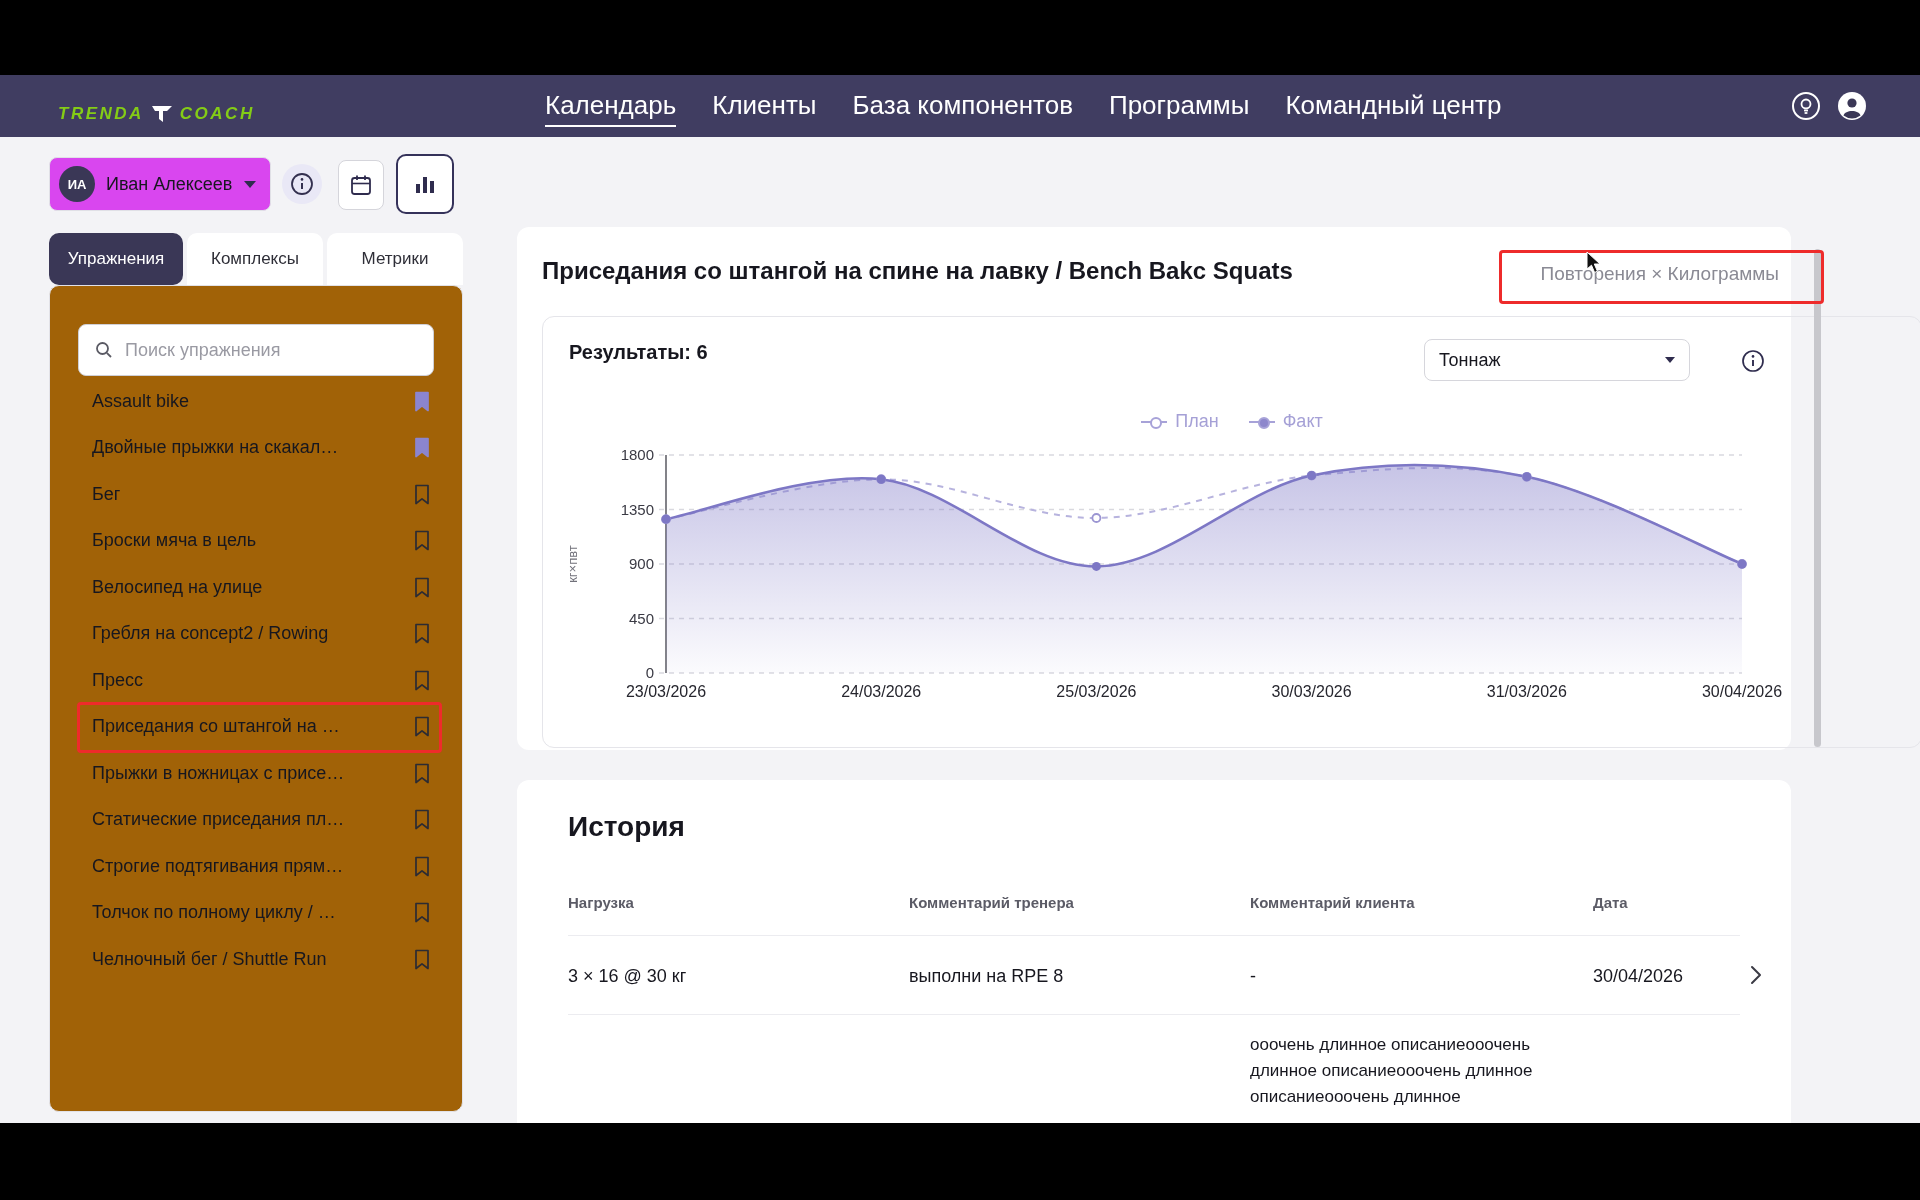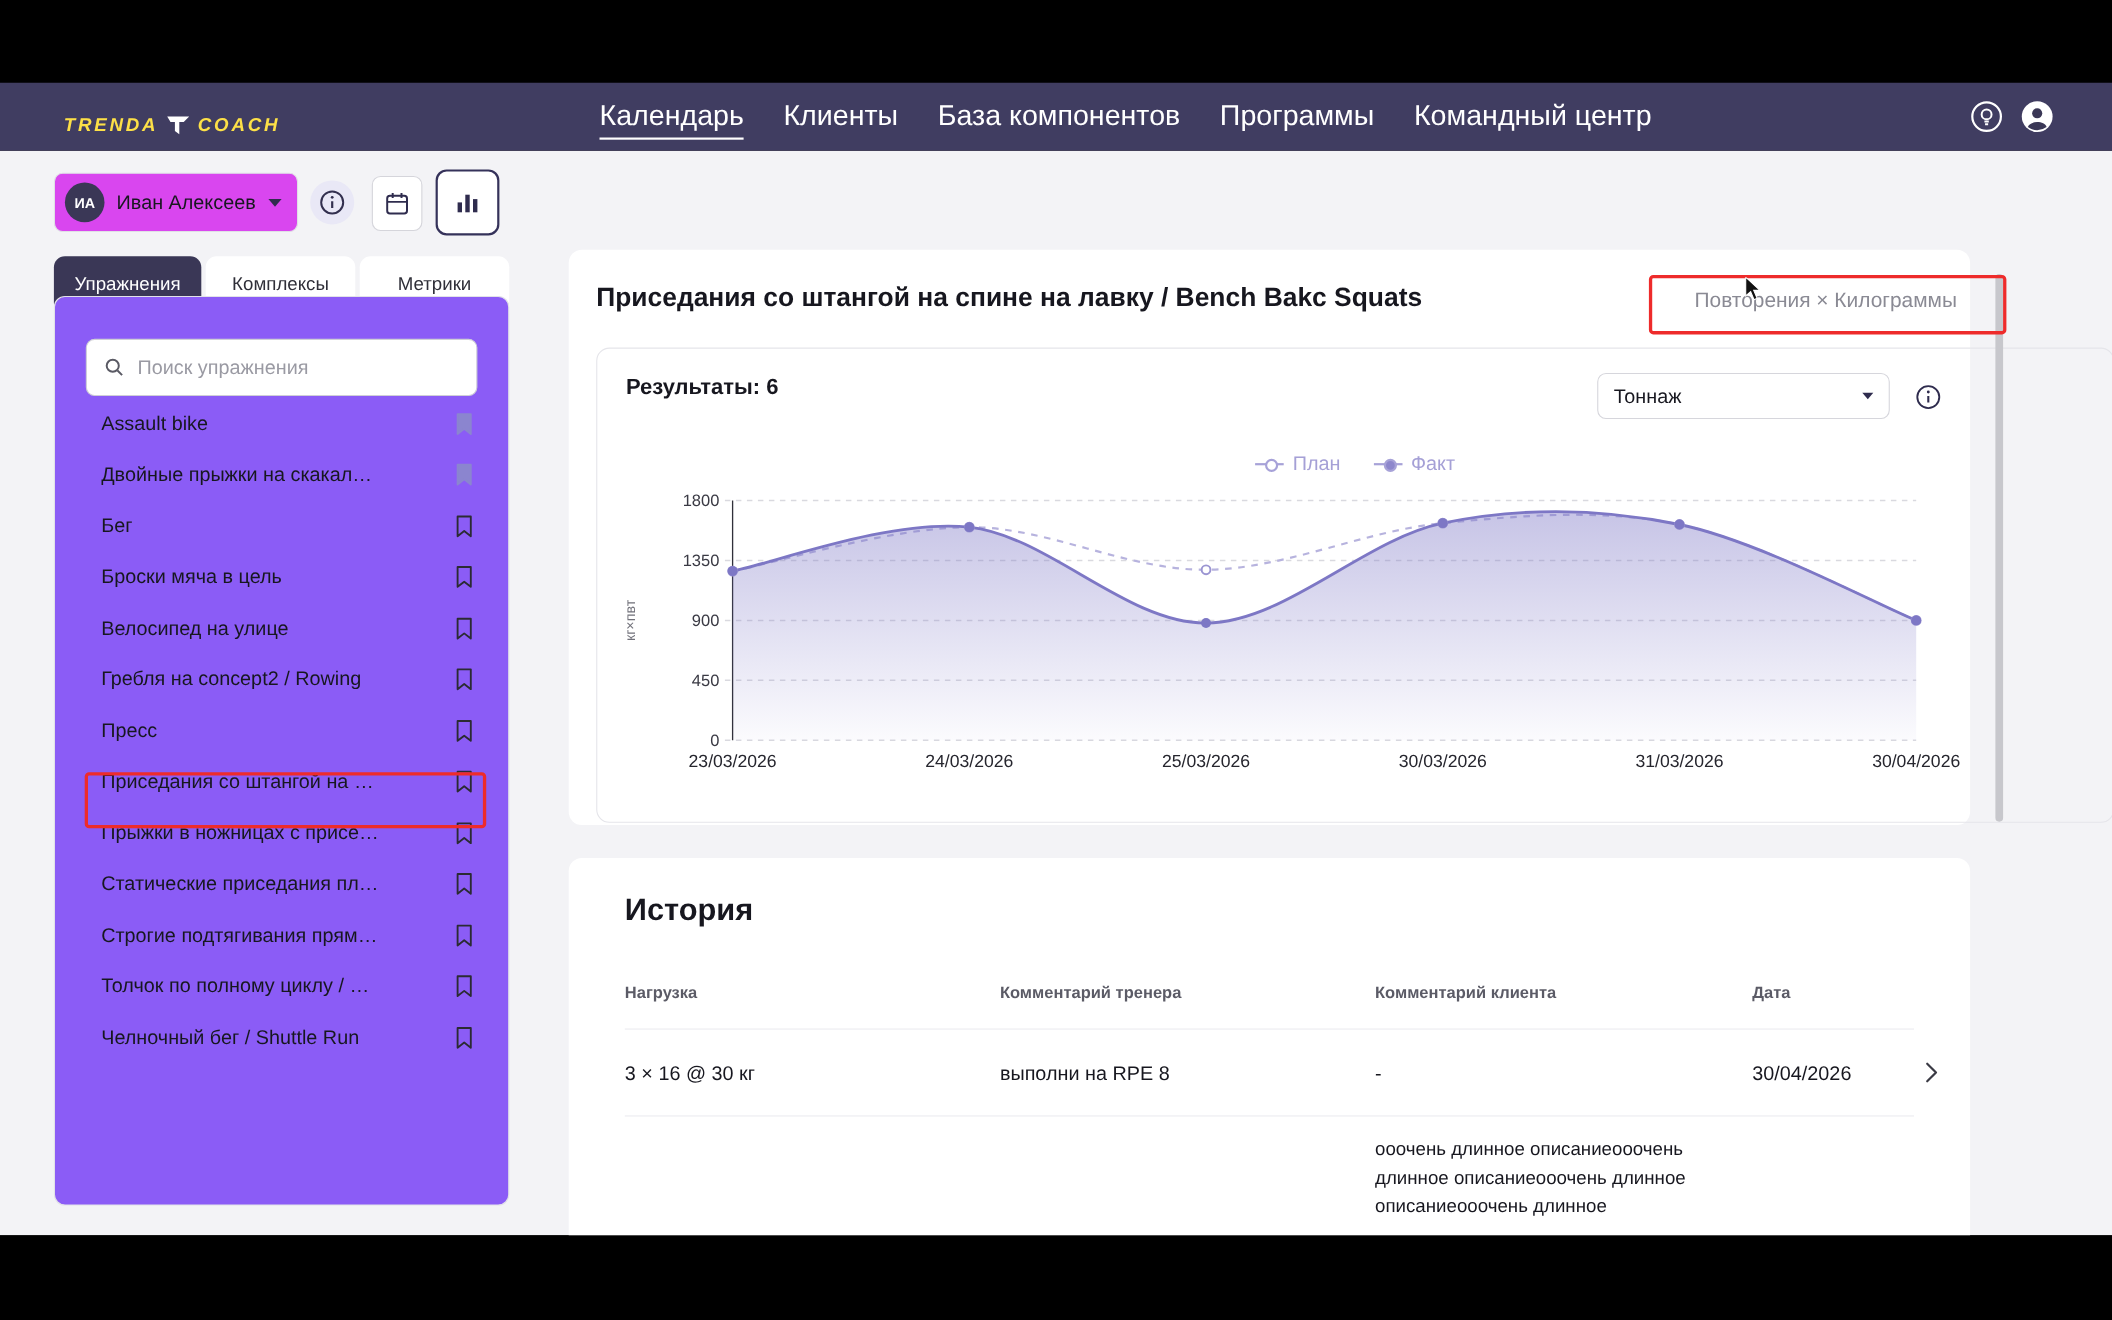--- a/index.html
+++ b/index.html
@@ -3,57 +3,57 @@
 <meta charset="utf-8">
 <style>
   html,body{margin:0;padding:0;}
   body{width:1920px;height:1200px;position:relative;background:#000;font-family:"Liberation Sans",sans-serif;overflow:hidden;-webkit-font-smoothing:antialiased;}
   
   .bar{position:absolute;left:0;width:1920px;background:#000;z-index:50;}
   .bar.top{top:0;height:75px;}
   .bar.bottom{top:1123px;height:77px;}
   
   .app-header{position:absolute;left:0;top:75px;width:1920px;height:62px;background:#403d61;z-index:40;}
-  .logo{position:absolute;left:58px;top:0;height:78px;display:flex;align-items:center;gap:7px;color:#fde047;cursor:pointer;}
+  .logo{position:absolute;left:58px;top:0;height:78px;display:flex;align-items:center;gap:7px;color:#84cc16;cursor:pointer;}
   .logo-l,.logo-r{font-style:italic;font-weight:bold;font-size:17px;letter-spacing:2.5px;}
   .main-nav{position:absolute;left:545px;top:0;height:62px;display:flex;align-items:center;gap:36px;}
   .nav-item{color:#fff;font-size:26px;cursor:pointer;padding:5px 0 4px;border-bottom:2px solid transparent;}
   .nav-item.active{border-bottom:2px solid #fff;}
   .header-icons{position:absolute;right:52px;top:0;height:62px;display:flex;align-items:center;gap:14px;}
   .hicon{width:32px;height:32px;display:flex;align-items:center;justify-content:center;cursor:pointer;}
   
   .content{position:absolute;left:0;top:137px;width:1920px;height:986px;background:#f3f3f6;}
   
   .client-pill{position:absolute;left:49px;top:20px;width:222px;height:54px;background:#d946ef;border:1px solid #e0e0e6;border-radius:8px;display:flex;align-items:center;cursor:pointer;box-sizing:border-box;}
   .avatar{width:36px;height:36px;border-radius:50%;background:#3a3756;color:#fff;font-size:13px;font-weight:bold;display:flex;align-items:center;justify-content:center;margin-left:9px;}
   .client-name{margin-left:11px;font-size:18px;color:#17171f;flex:1;}
   .caret{width:0;height:0;border-left:6px solid transparent;border-right:6px solid transparent;border-top:7px solid #2f2c4e;margin-right:14px;}
   .info-btn{position:absolute;left:282px;top:27px;width:40px;height:40px;border-radius:50%;background:#e9e8f6;display:flex;align-items:center;justify-content:center;cursor:pointer;}
   .cal-btn{position:absolute;left:338px;top:23px;width:46px;height:50px;border-radius:8px;background:#fff;border:1.5px solid #d5d5db;display:flex;align-items:center;justify-content:center;cursor:pointer;box-sizing:border-box;}
   .chart-btn{position:absolute;left:396px;top:17px;width:58px;height:60px;border-radius:10px;background:#fff;border:2px solid #35325a;display:flex;align-items:center;justify-content:center;cursor:pointer;box-sizing:border-box;}
   
   .tabs{position:absolute;left:49px;top:96px;display:flex;gap:4px;}
   .tab{height:52px;line-height:52px;text-align:center;font-size:17px;border-radius:10px 10px 0 0;background:#fff;color:#2f2f38;cursor:pointer;}
   .tab.active{background:#3a3756;color:#fff;border-radius:10px;}
-  .side-panel{position:absolute;left:49px;top:132px;width:414px;height:827px;background:#8b5cf6;border:1px solid #e2e2e8;border-radius:10px;box-sizing:border-box;}
+  .side-panel{position:absolute;left:49px;top:148px;width:414px;height:827px;background:#a16207;border:1px solid #e2e2e8;border-radius:10px;box-sizing:border-box;}
   .search-wrap{position:absolute;left:28px;top:38px;width:356px;height:52px;}
   .search-wrap svg{position:absolute;left:16px;top:16px;}
   .search-input{width:100%;height:100%;box-sizing:border-box;border:1.5px solid #cfcfd6;border-radius:8px;padding:0 12px 0 46px;font-size:18px;font-family:"Liberation Sans",sans-serif;color:#17171f;outline:none;background:#fff;}
   .search-input::placeholder{color:#9a9aa3;}
   .ex-list{position:absolute;left:0;top:92px;width:100%;}
   .ex-item{height:46.5px;display:flex;align-items:center;padding:0 30px 0 42px;cursor:pointer;}
   .ex-label{flex:1;font-size:18px;color:#17171f;white-space:nowrap;overflow:hidden;}
   
   .card{position:absolute;background:#fff;border-radius:12px;}
   .chart-card{left:517px;top:90px;width:1274px;height:523px;}
   .main-title{position:absolute;left:25px;top:30px;font-size:24px;font-weight:bold;color:#17171f;}
   .mode-label{position:absolute;right:12px;top:36px;font-size:19px;color:#8a8a94;}
   .inner-panel{position:absolute;left:25px;top:89px;width:1380px;height:432px;border:1px solid #e5e5ea;border-radius:12px;box-sizing:border-box;}
   .results-label{position:absolute;left:26px;top:24px;font-size:20px;font-weight:bold;color:#17171f;}
-  .metric-dd{position:absolute;left:909px;top:22px;width:266px;height:42px;border:1px solid #d6d6dc;border-radius:8px;display:flex;align-items:center;justify-content:space-between;padding:0 14px;box-sizing:border-box;cursor:pointer;background:#fff;}
+  .metric-dd{position:absolute;left:881px;top:22px;width:266px;height:42px;border:1px solid #d6d6dc;border-radius:8px;display:flex;align-items:center;justify-content:space-between;padding:0 14px;box-sizing:border-box;cursor:pointer;background:#fff;}
   .metric-dd span{font-size:18px;color:#17171f;}
   .dd-caret{width:0;height:0;border-left:5px solid transparent;border-right:5px solid transparent;border-top:6px solid #2f2c4e;}
   .chart-info{position:absolute;left:1196px;top:30px;width:28px;height:28px;display:flex;align-items:center;justify-content:center;cursor:pointer;}
   .legend{position:absolute;left:0;top:94px;width:100%;display:flex;justify-content:center;gap:30px;}
   .lg-item{display:flex;align-items:center;gap:8px;cursor:pointer;}
   .lg-line{width:26px;height:2px;background:#a7a2d8;position:relative;}
   .lg-dot{position:absolute;left:9px;top:-4px;width:8px;height:8px;border-radius:50%;border:2px solid #a7a2d8;background:#fff;box-sizing:content-box;}
   .lg-dot.solid{background:#8d87cc;}
   .lg-txt{font-size:18px;color:#a5a0d6;}
   #chart-svg{position:absolute;left:0;top:118px;}

